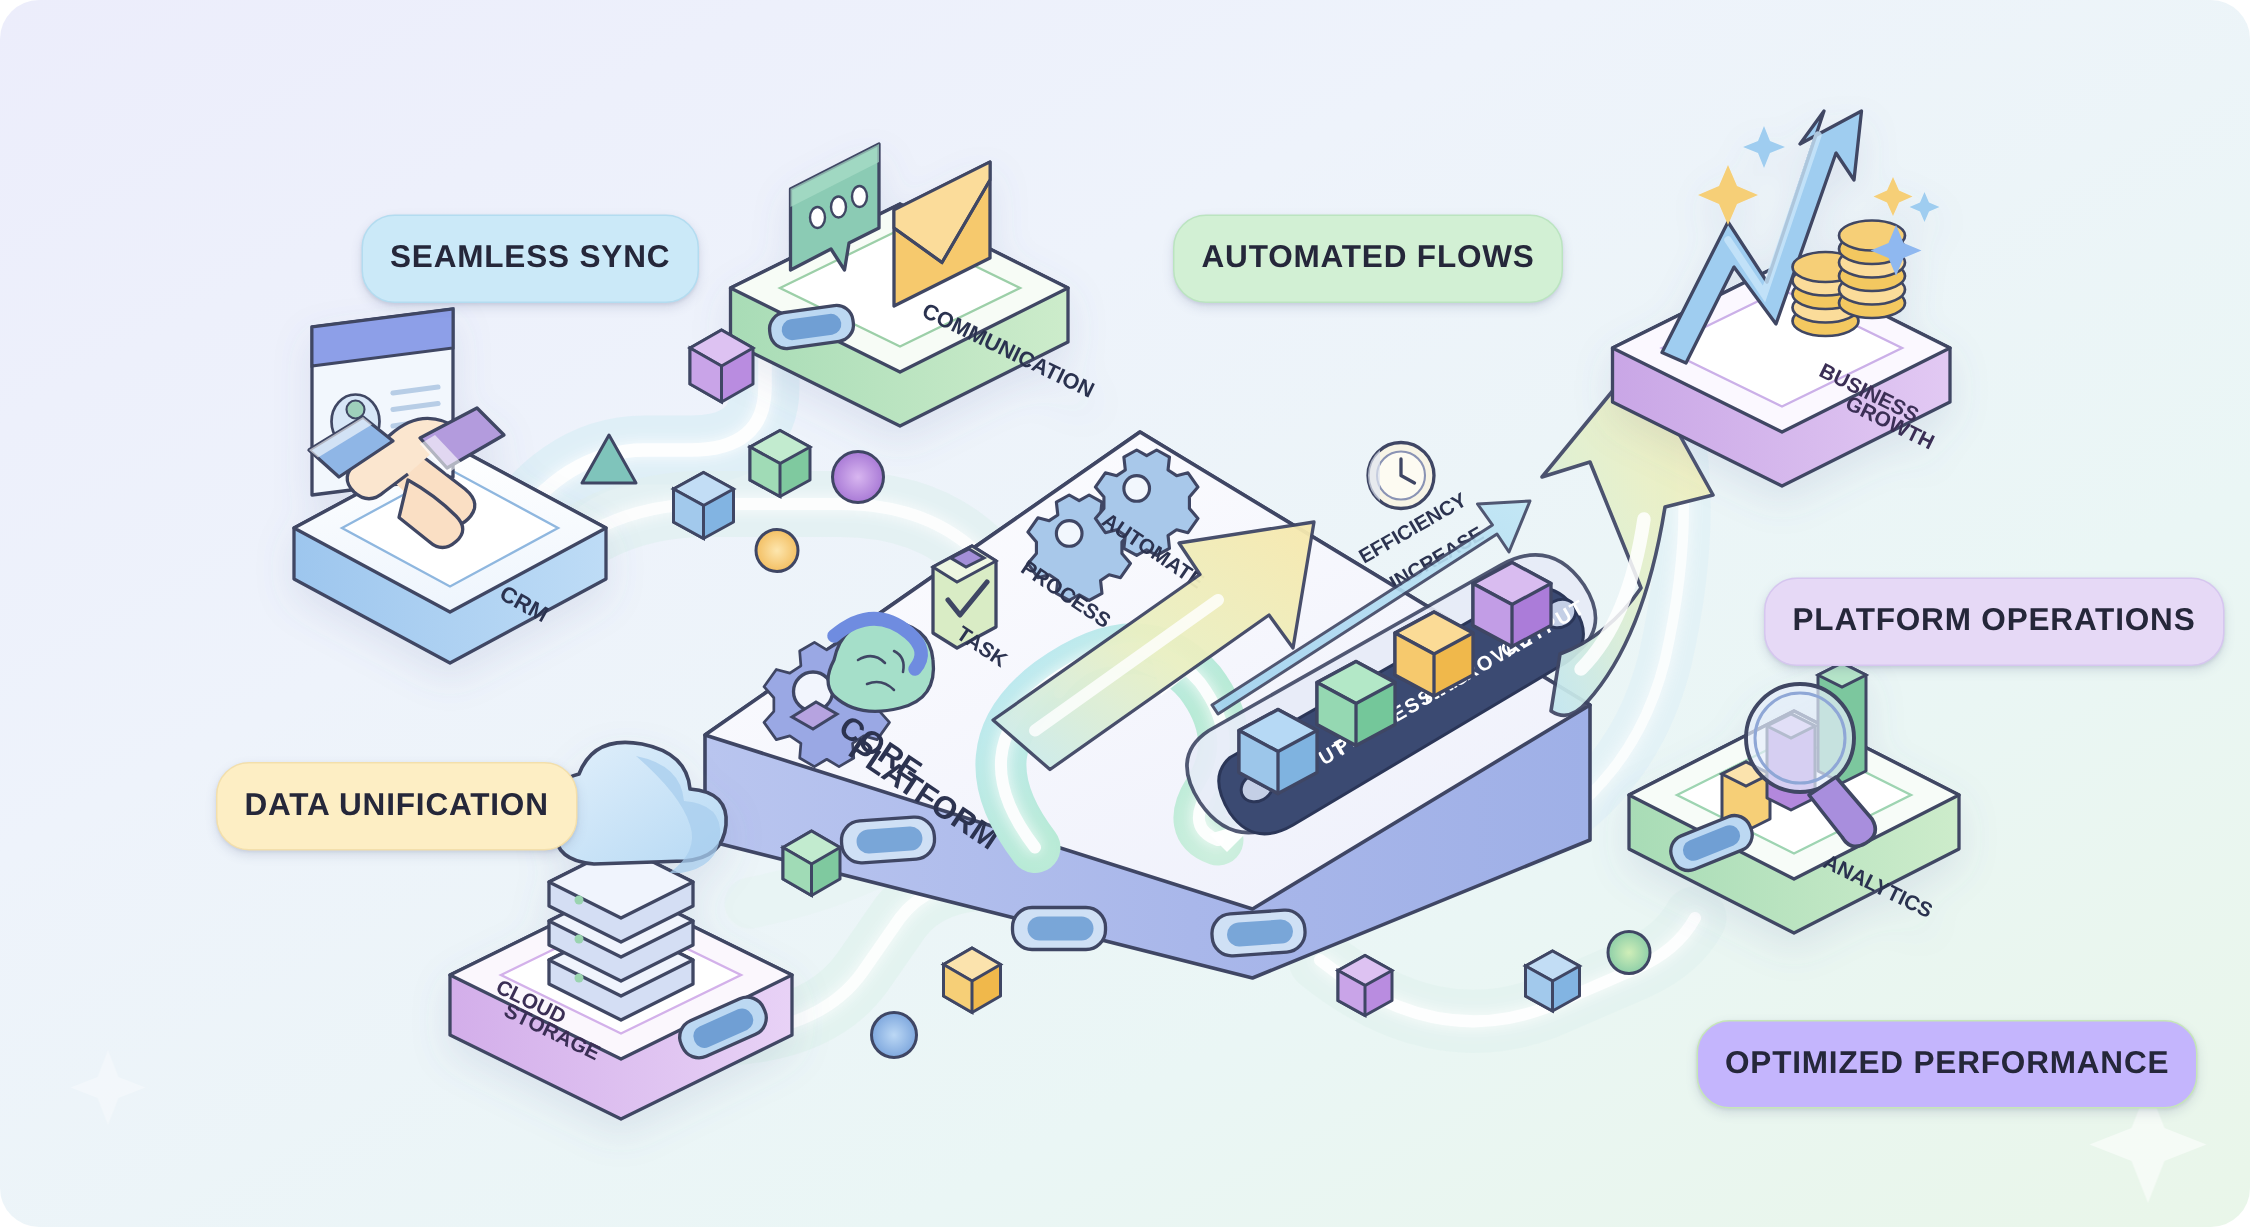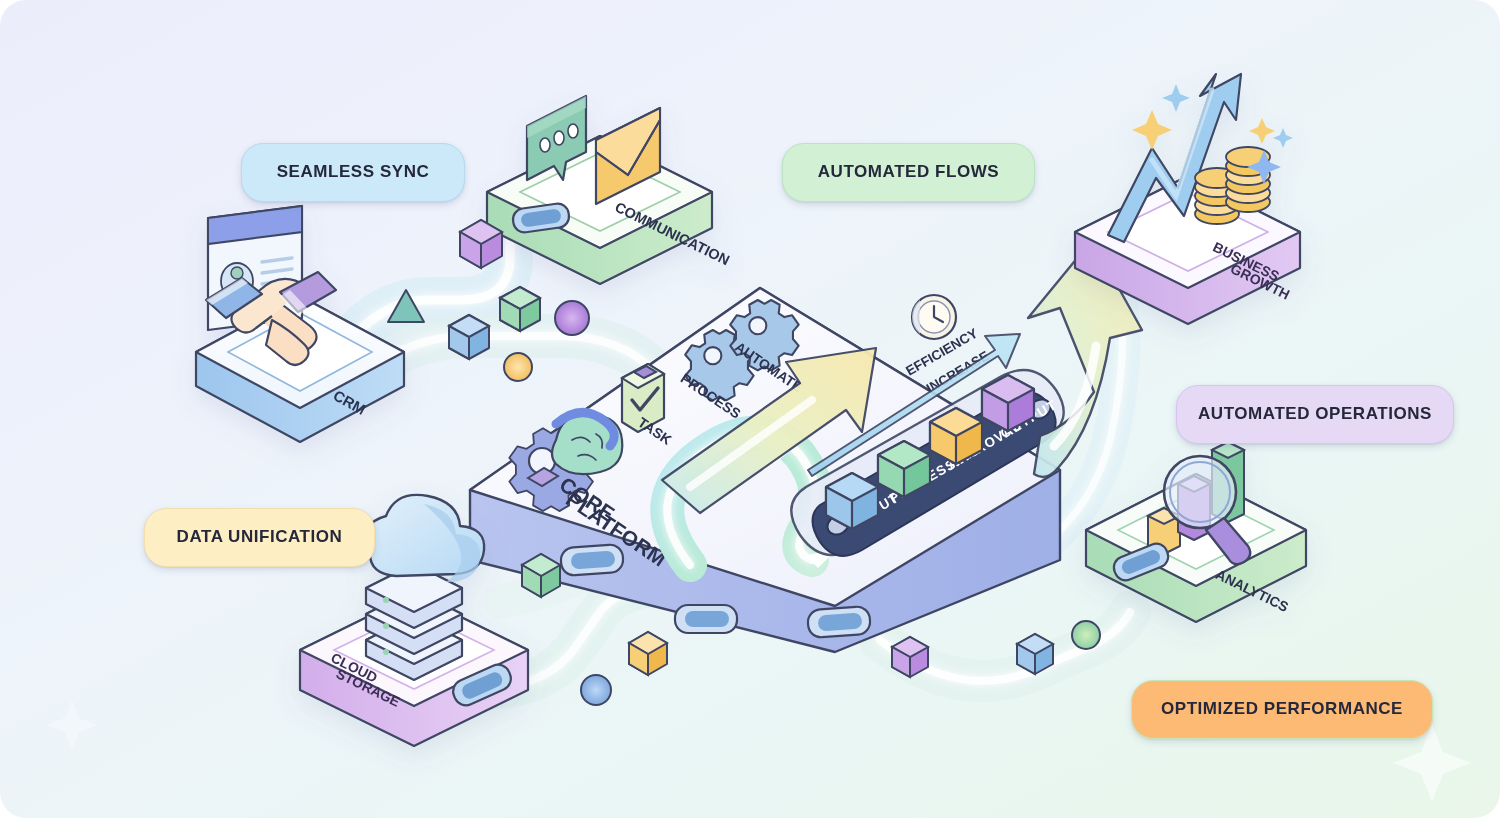--- a/index.html
+++ b/index.html
@@ -2,21 +2,21 @@
 <html><head>
 <meta charset="utf-8">
 <style>
   html,body{margin:0;padding:0;background:#ffffff;}
   body{width:1500px;height:818px;overflow:hidden;font-family:"Liberation Sans",sans-serif;}
   #stage{position:relative;width:1500px;height:818px;overflow:hidden;}
   #art{position:absolute;inset:0;}
   .badge{
     position:absolute;display:flex;align-items:center;justify-content:center;
     border-radius:22px;padding:9px 18px 10px;
-    font-family:"Liberation Sans",sans-serif;font-weight:700;font-size:17px;
+    font-family:"Liberation Sans",sans-serif;font-weight:700;font-size:21px;
     letter-spacing:.55px;color:#25273a;white-space:nowrap;
     box-shadow:0 3px 7px rgba(80,90,130,.17),0 1px 2px rgba(80,90,130,.10);
     border:1px solid rgba(255,255,255,.85);
   }
 </style>
 </head>
 <body>
 
 <div id="stage">
 
@@ -462,22 +462,22 @@
     </g>
   </svg>
 
   <div class="badge" style="left: 241px; top: 143px; min-width: 186px; height: 38px; background: rgb(203, 233, 248); border-color: rgb(179, 220, 240);">
     <span>SEAMLESS SYNC</span>
   </div>
   <div class="badge" style="left: 782px; top: 143px; min-width: 215px; height: 38px; background: rgb(210, 240, 212); border-color: rgb(187, 228, 192);">
     <span>AUTOMATED FLOWS</span>
   </div>
   <div class="badge" style="left: 1176px; top: 385px; min-width: 240px; height: 38px; background: rgb(230, 217, 246); border-color: rgb(214, 198, 239);">
-    <span>AUTOMATED OPERATIONS</span>
+    <span>PLATFORM OPERATIONS</span>
   </div>
   <div class="badge" style="left: 144px; top: 508px; min-width: 193px; height: 38px; background: rgb(253, 238, 196); border-color: rgb(243, 223, 171);">
     <span>DATA UNIFICATION</span>
   </div>
-  <div class="badge" style="left: 1131px; top: 680px; min-width: 264px; height: 38px; background: #fdba74; border-color: rgb(198, 230, 184);">
+  <div class="badge" style="left: 1131px; top: 680px; min-width: 264px; height: 38px; background: #c4b5fd; border-color: rgb(198, 230, 184);">
     <span>OPTIMIZED PERFORMANCE</span>
   </div>
 
 </div>
 
 </body></html>

